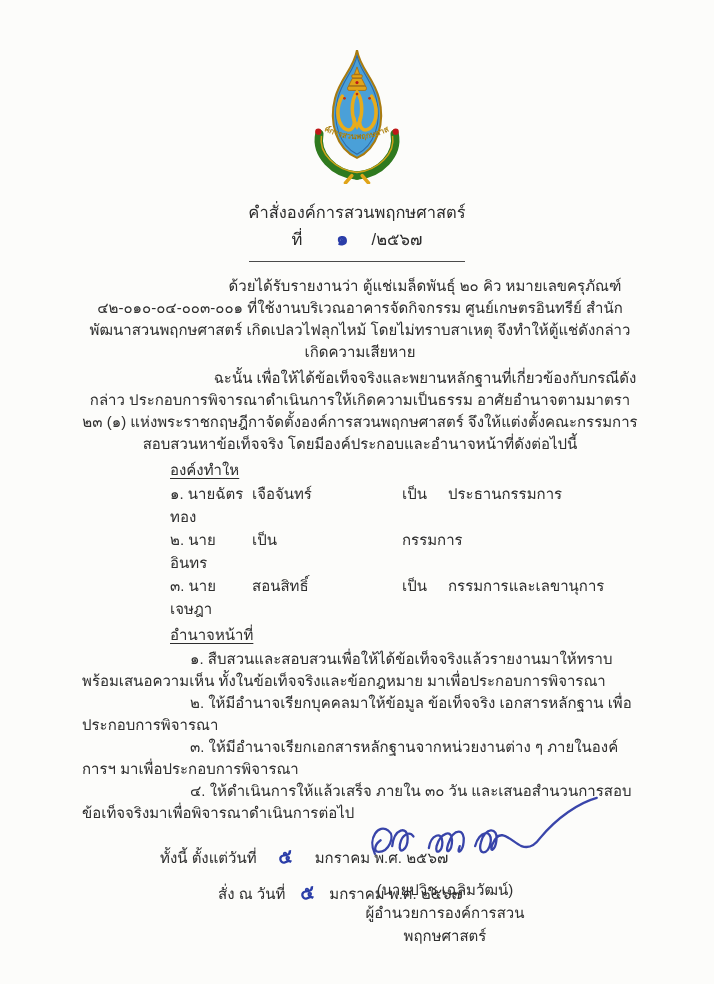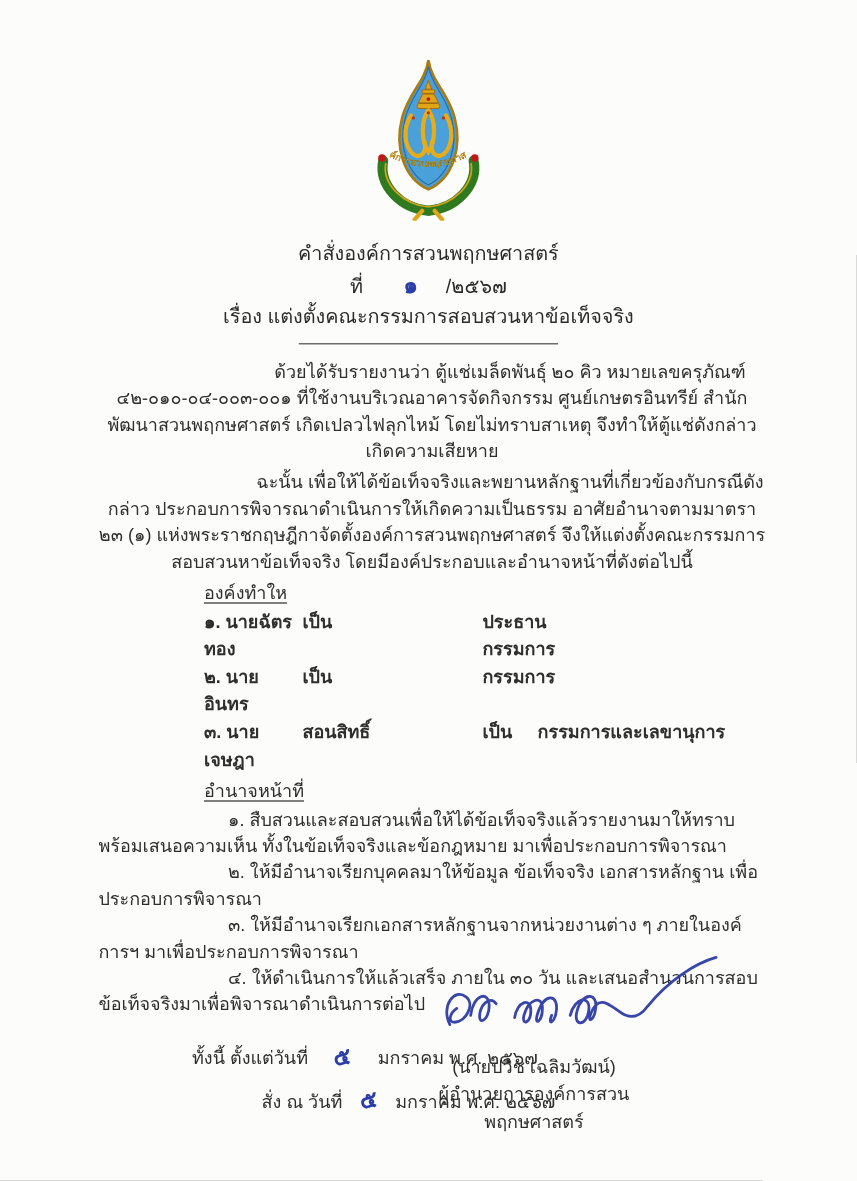--- a/index.html
+++ b/index.html
@@ -34,21 +34,21 @@
   }
   .body-text{margin:0 76px 0 82px;}
   .para{margin:0;text-indent:130px;text-align:center;}
   .para.first{margin-top:13px;}
   .para.second{margin-top:4px;}
   .section-heading{
     margin-left:88px;margin-top:4px;
     text-decoration:underline;
     text-underline-offset:3px;
   }
-  .committee{margin-left:88px;margin-top:1px;font-weight:bold;}
+  .committee{margin-left:88px;margin-top:1px;}
   .committee-row{
     display:grid;
     grid-template-columns:80px 148px 44px auto;
     column-gap:2px;
     line-height:23px;
   }
   .committee-row .role-col{padding-left:0;}
   .duties{margin-top:2px;}
   .duty{margin:0;text-indent:108px;}
   .date-line{margin-top:22px;margin-left:78px;}
@@ -110,34 +110,34 @@
       </defs>
       <text font-size="7.6" fill="#f2c51a" stroke="#7a4e00" stroke-width="0.25" font-family="Liberation Sans, DejaVu Sans, sans-serif">
         <textPath href="#arcText" startOffset="50%" text-anchor="middle">องค์การสวนพฤกษศาสตร์</textPath>
       </text>
     </svg>
   </div>
 
   <div class="title-block">
     <div>คำสั่งองค์การสวนพฤกษศาสตร์</div>
     <div class="num-line"><span>ที่</span><span class="num-gap-l"></span><span class="hand">๑</span><span class="num-gap-r"></span><span>/๒๕๖๗</span></div>
-    <div>เรื่อง แต่งตั้งคณะกรรมการสอบสวนหาข้อเท็จจริง</div>
   </div>
 
   <div class="divider"></div>
 
   <div class="body-text">
     <p class="para first">ด้วยได้รับรายงานว่า ตู้แช่เมล็ดพันธุ์ ๒๐ คิว หมายเลขครุภัณฑ์ ๔๒-๐๑๐-๐๔-๐๐๓-๐๐๑ ที่ใช้งานบริเวณอาคารจัดกิจกรรม ศูนย์เกษตรอินทรีย์ สำนักพัฒนาสวนพฤกษศาสตร์ เกิดเปลวไฟลุกไหม้ โดยไม่ทราบสาเหตุ จึงทำให้ตู้แช่ดังกล่าวเกิดความเสียหาย</p>
     <p class="para second">ฉะนั้น เพื่อให้ได้ข้อเท็จจริงและพยานหลักฐานที่เกี่ยวข้องกับกรณีดังกล่าว ประกอบการพิจารณาดำเนินการให้เกิดความเป็นธรรม อาศัยอำนาจตามมาตรา ๒๓ (๑) แห่งพระราชกฤษฎีกาจัดตั้งองค์การสวนพฤกษศาสตร์ จึงให้แต่งตั้งคณะกรรมการสอบสวนหาข้อเท็จจริง โดยมีองค์ประกอบและอำนาจหน้าที่ดังต่อไปนี้</p>
 
     <div class="section-heading">องค์งทำให</div>
 
     <div class="committee">
       <div class="committee-row">
         <span>๑. นายฉัตรทอง</span>
+        <span>เจือจันทร์</span>
         <span>เป็น</span>
         <span class="role-col">ประธานกรรมการ</span>
       </div>
       <div class="committee-row">
         <span>๒. นายอินทร</span>
         <span>เป็น</span>
         <span class="role-col">กรรมการ</span>
       </div>
       <div class="committee-row">
         <span>๓. นายเจษฎา</span>

